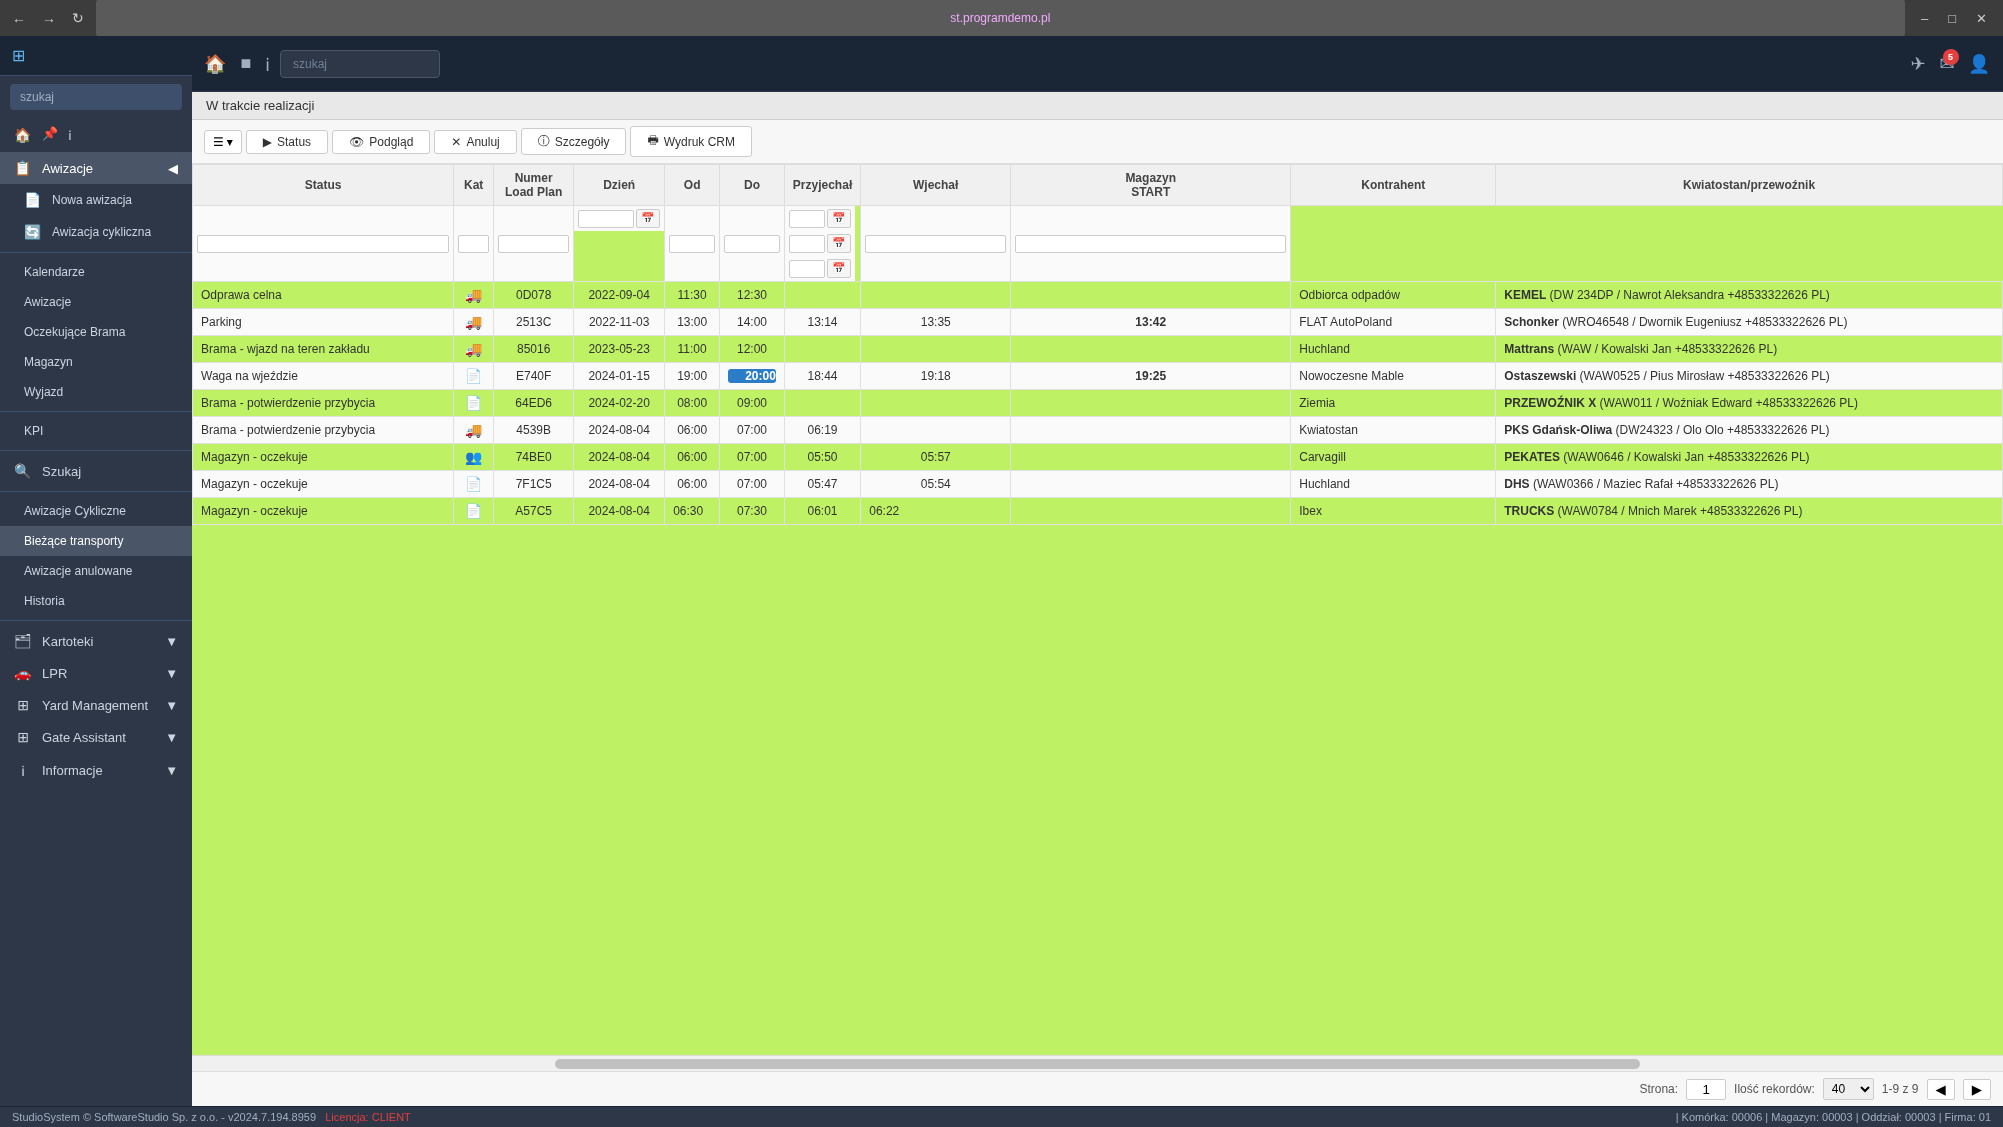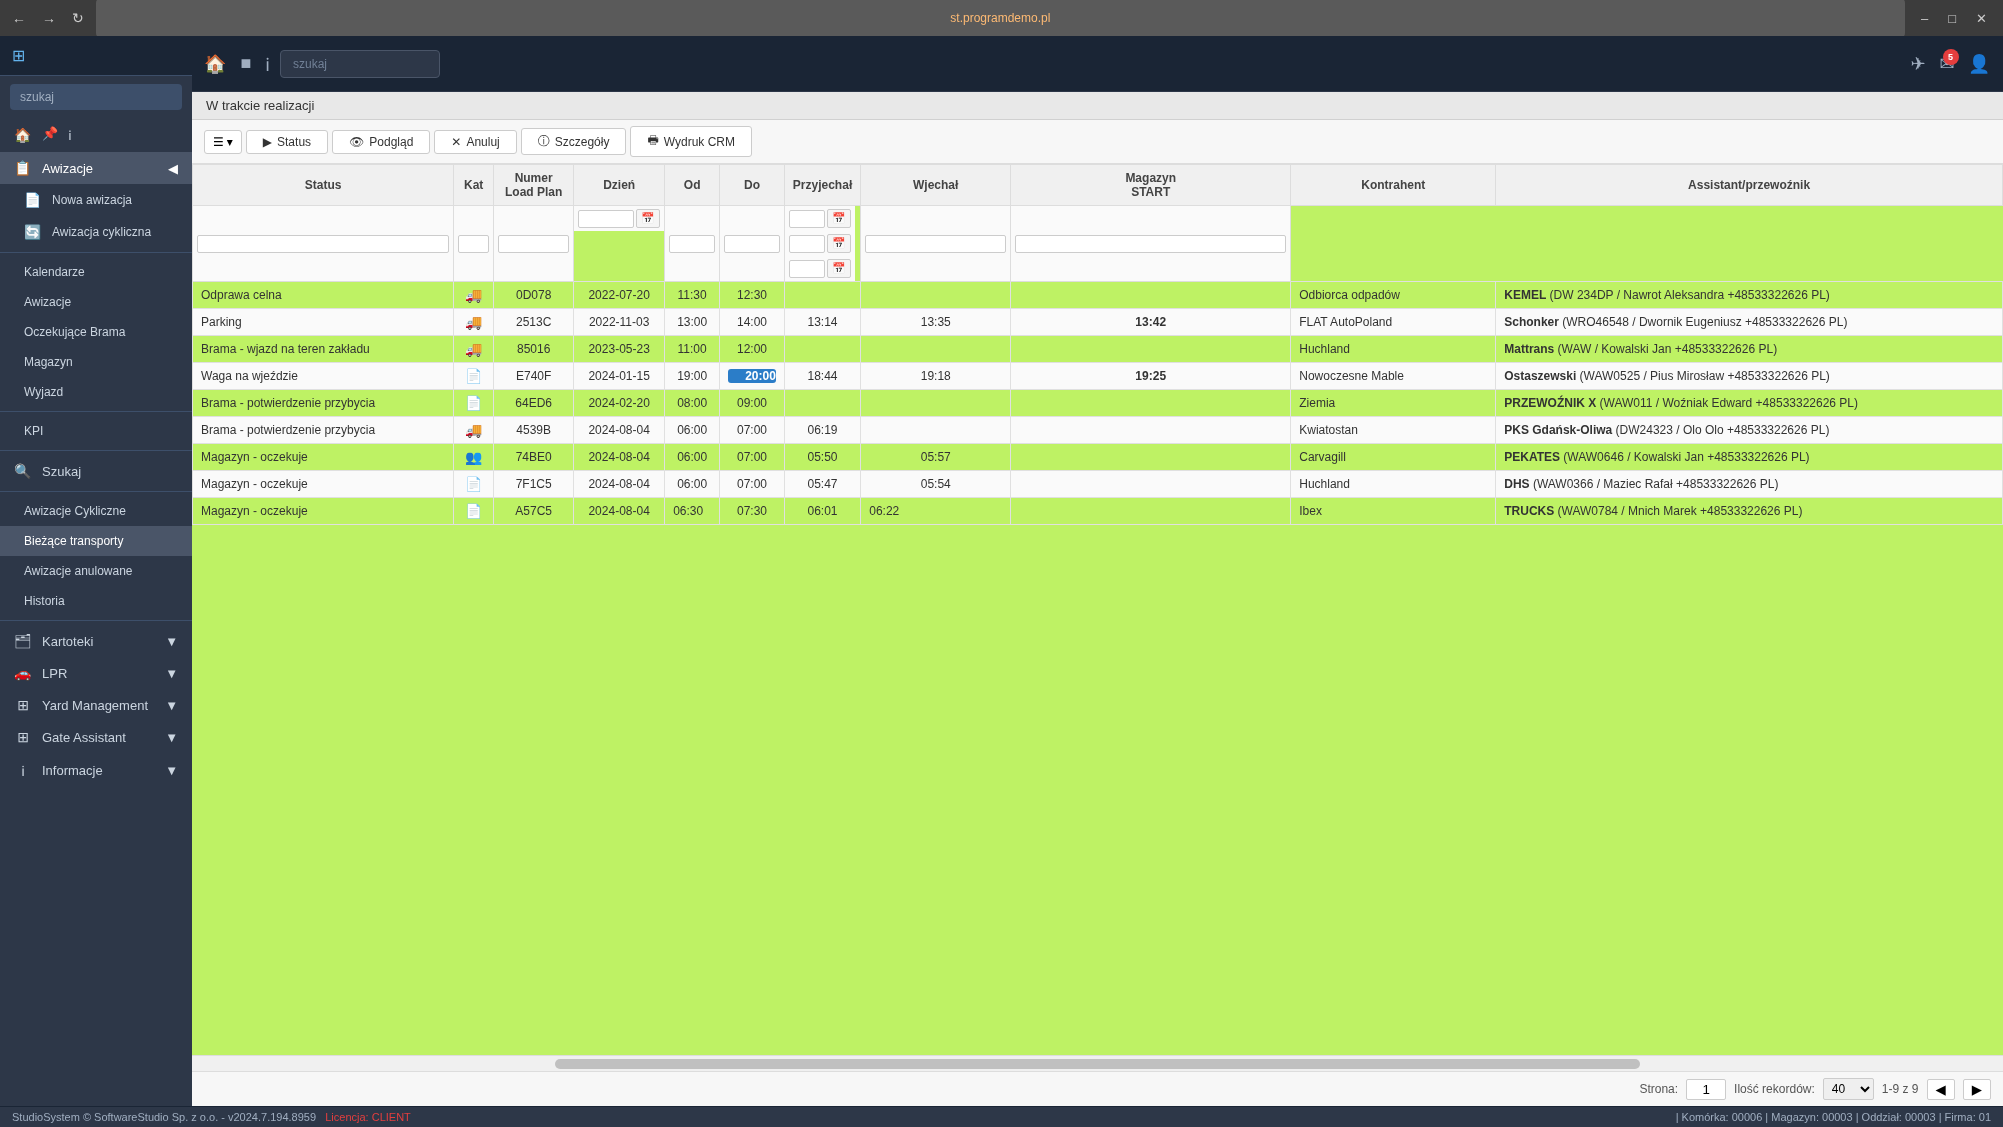--- a/index.html
+++ b/index.html
@@ -1,21 +1,21 @@
 <!DOCTYPE html>
 <html><head>
   <meta charset="utf-8">
   <style>
     * { box-sizing: border-box; margin: 0; padding: 0; }
     body { font-family: 'Segoe UI', Arial, sans-serif; font-size: 12px; background: #f0f0f0; display: flex; flex-direction: column; height: 100vh; overflow: hidden; }
 
     
     .browser-chrome { background: #3c3c3c; display: flex; align-items: center; padding: 4px 8px; gap: 8px; height: 36px; }
     .browser-nav-btn { color: #ccc; background: none; border: none; cursor: pointer; font-size: 14px; padding: 4px; }
-    .browser-address-bar { flex: 1; background: #5a5a5a; border-radius: 4px; padding: 12px 12px; color: #fdba74; font-size: 12px; display: flex; align-items: flex-start; justify-content: center; gap: 6px; }
+    .browser-address-bar { flex: 1; background: #5a5a5a; border-radius: 4px; padding: 12px 12px; color: #f0abfc; font-size: 12px; display: flex; align-items: flex-start; justify-content: center; gap: 6px; }
     .browser-controls { display: flex; align-items: center; gap: 4px; }
     .browser-ctrl-btn { color: #ccc; background: none; border: none; cursor: pointer; font-size: 13px; padding: 4px 8px; }
 
     
     .app-container { display: flex; flex: 1; overflow: hidden; }
 
     
     .sidebar { width: 192px; background: #2d3748; color: #e2e8f0; display: flex; flex-direction: column; overflow-y: auto; flex-shrink: 0; }
     .sidebar-header { background: #1a2535; padding: 10px 12px; display: flex; align-items: center; gap: 8px; border-bottom: 1px solid #3d4f6a; }
     .sidebar-logo { color: #63b3ed; font-size: 16px; }
@@ -282,21 +282,21 @@
               <th class="col-status">Status</th>
               <th class="col-kat">Kat</th>
               <th class="col-numer">Numer<br>Load Plan</th>
               <th class="col-dzien">Dzień</th>
               <th class="col-od">Od</th>
               <th class="col-do">Do</th>
               <th class="col-przyjachal">Przyjechał</th>
               <th class="col-wjechal">Wjechał</th>
               <th class="col-magazyn">Magazyn<br>START</th>
               <th class="col-kontrahent">Kontrahent</th>
-              <th class="col-transport">Assistant/przewoźnik</th>
+              <th class="col-transport">Kwiatostan/przewoźnik</th>
             </tr>
             <tr class="filter-row">
               <td class="col-status"><input class="filter-input" type="text" style=""></td>
               <td class="col-kat"><input class="filter-input" type="text" style=""></td>
               <td class="col-numer"><input class="filter-input" type="text" style=""></td>
               <td class="col-dzien" style="display:flex;align-items:center;gap:2px;border:none;">
                 <input class="filter-input" type="text" style="flex: 1 1 0%;">
                 <button class="filter-cal-btn">📅</button>
               </td>
               <td class="col-od"><input class="filter-input" type="text" style=""></td>
@@ -316,21 +316,21 @@
               <td class="col-kontrahent"><input class="filter-input" type="text" style=""></td>
               <td class="col-transport"><input class="filter-input" type="text" style=""></td>
             </tr>
           </thead>
           <tbody id="table-body">
 
           <tr>
     <td class="col-status">Odprawa celna</td>
     <td class="col-kat" style="text-align:center;"><span class="icon-truck">🚚</span></td>
     <td class="col-numer" style="text-align:center;">0D078</td>
-    <td class="col-dzien" style="text-align:center;">2022-07-20</td>
+    <td class="col-dzien" style="text-align:center;">2022-09-04</td>
     <td class="col-od" style="text-align:center;">11:30</td>
     <td class="col-do">12:30</td>
     <td class="col-przyjachal" style="text-align:center;"></td>
     <td class="col-wjechal" style="text-align:center;"></td>
     <td class="col-magazyn" style="text-align:center;"></td>
     <td class="col-kontrahent">Odbiorca odpadów</td>
     <td class="col-transport"><span class="transport-bold">KEMEL</span> (DW 234DP / Nawrot Aleksandra +48533322626 PL)</td>
   </tr>
               <tr>
     <td class="col-status">Parking</td>

